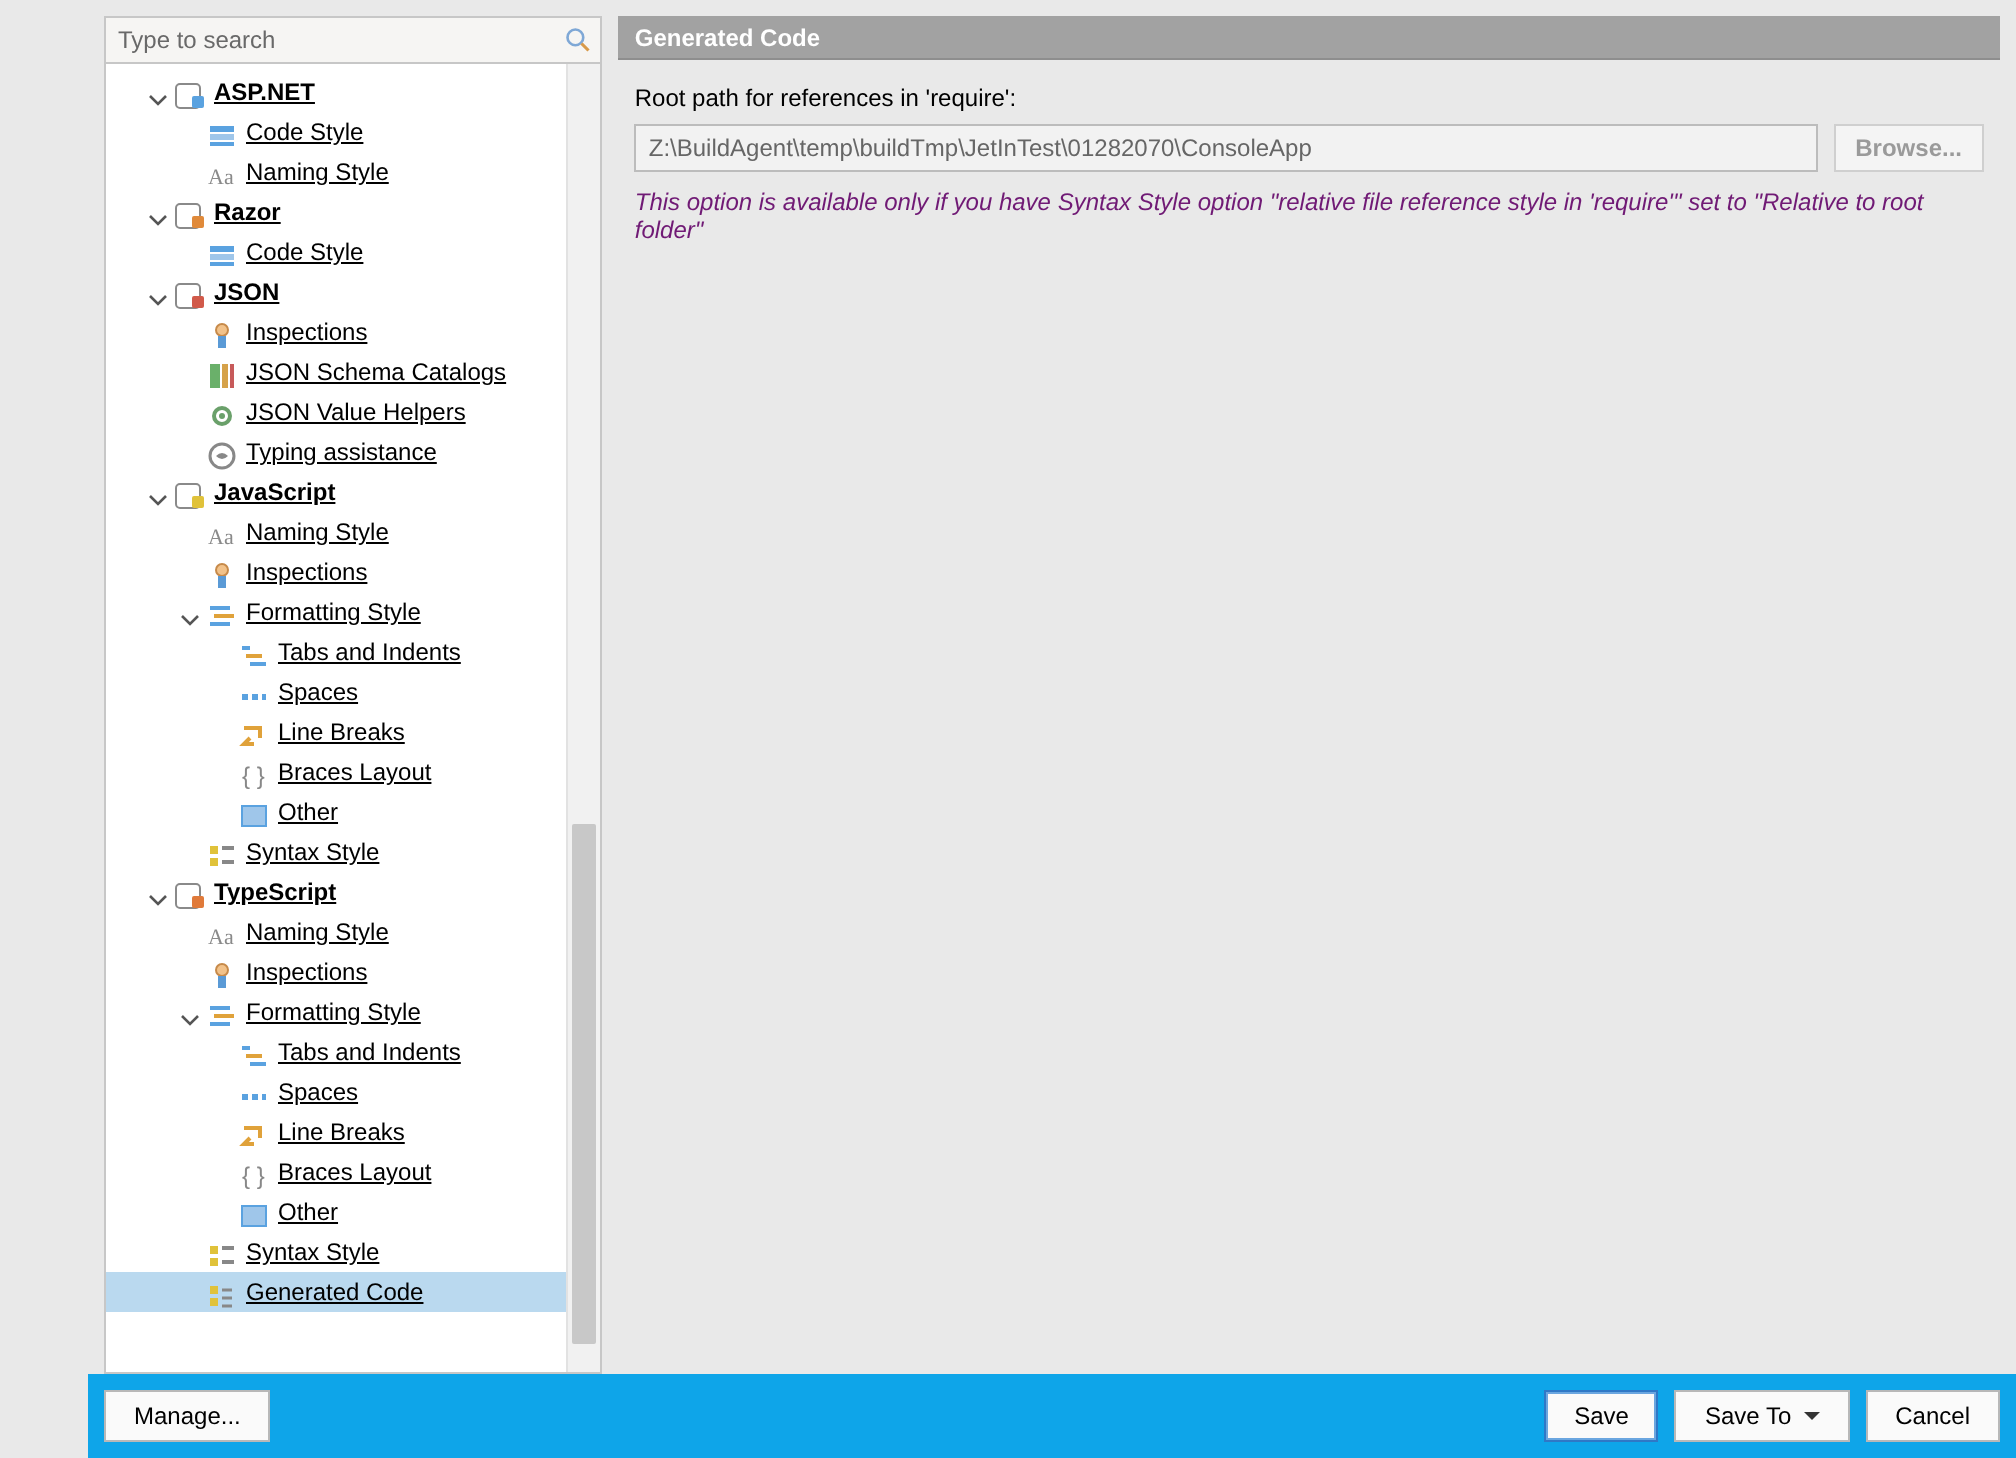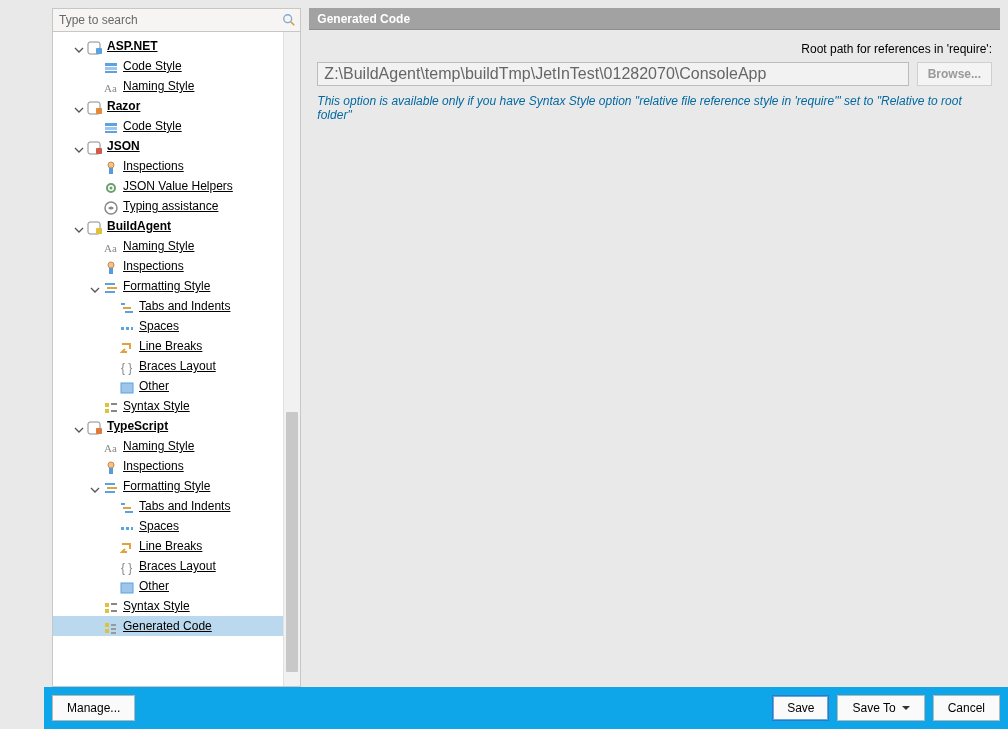--- a/index.html
+++ b/index.html
@@ -88,42 +88,42 @@
       font-weight: 600;
       padding: 4px 8px;
       height: 22px; display:flex; align-items:center;
       border-bottom: 1px solid #8e8e8e;
     }
     .section-body {
       flex: 1 1 auto;
       background: #e9e9e9;
       padding: 8px;
     }
-    .field-label { margin: 4px 0 6px 0; color: #000; text-align: right; }
+    .field-label { margin: 4px 0 6px 0; color: #000; }
     .row { display:flex; align-items: stretch; gap: 8px; }
     .text-input {
       flex: 1 1 auto;
       border: 1px solid #bcbcbc;
       background: #f2f2f2;
       color: #666;
       padding: 4px 6px;
-      font-family: inherit; font-size: 16px;
+      font-family: inherit; font-size: 12px;
       height: 24px;
     }
     .browse-btn {
       height: 24px; padding: 0 10px;
       border: 1px solid #cfcfcf;
       background: #f4f4f4;
       color: #9a9a9a;
       font-family: inherit; font-size: 12px; font-weight: bold;
     }
     .hint {
       margin-top: 8px;
       font-style: italic;
-      color: #0369a1;
+      color: #701a75;
     }
 
     
     .footer {
       display:flex; align-items:center;
       padding: 8px; gap: 8px;
       background: #0ea5e9;
     }
     .spacer { flex:1 1 auto; }
     .btn {
@@ -239,20 +239,31 @@
                   <circle cx="8" cy="5" r="3" fill="#f2c28a" stroke="#c78a4a"></circle>
                   <rect x="6" y="8" width="4" height="6" fill="#5a9ad6"></rect>
                 </svg>
               </span>
               <span class="node-label">Inspections</span>
             </div>
             <div class="tree-row">
               <span class="indent" style="width:50px"></span>
               <span class="node-icon">
                 <svg viewBox="0 0 16 16" width="16" height="16">
+                  <rect x="2" y="2" width="5" height="12" fill="#6ab06a"></rect>
+                  <rect x="8" y="2" width="3" height="12" fill="#d6a24a"></rect>
+                  <rect x="12" y="2" width="2" height="12" fill="#c75a5a"></rect>
+                </svg>
+              </span>
+              <span class="node-label">JSON Schema Catalogs</span>
+            </div>
+            <div class="tree-row">
+              <span class="indent" style="width:50px"></span>
+              <span class="node-icon">
+                <svg viewBox="0 0 16 16" width="16" height="16">
                   <circle cx="8" cy="8" r="4" fill="none" stroke="#6aa06a" stroke-width="2"></circle>
                   <circle cx="8" cy="8" r="1.5" fill="#6aa06a"></circle>
                 </svg>
               </span>
               <span class="node-label">JSON Value Helpers</span>
             </div>
             <div class="tree-row">
               <span class="indent" style="width:50px"></span>
               <span class="node-icon">
                 <svg viewBox="0 0 16 16" width="16" height="16">
@@ -268,21 +279,21 @@
                 <svg viewBox="0 0 10 10" width="10" height="10">
                   <path d="M1 3 L5 7 L9 3" fill="none" stroke="#555" stroke-width="1.3"></path>
                 </svg>
               </span>
               <span class="node-icon">
                 <svg viewBox="0 0 16 16" width="16" height="16">
                   <rect x="1" y="2" width="12" height="12" rx="2" fill="#fff" stroke="#8a8a8a"></rect>
                   <rect x="9" y="8" width="6" height="6" rx="1" fill="#e0c23a"></rect>
                 </svg>
               </span>
-              <span class="node-label bold">BuildAgent</span>
+              <span class="node-label bold">JavaScript</span>
             </div>
             <div class="tree-row">
               <span class="indent" style="width:50px"></span>
               <span class="node-icon">
                 <svg viewBox="0 0 16 16" width="16" height="16">
                   <text x="1" y="12" font-size="11" font-family="serif" fill="#8a8a8a">Aa</text>
                 </svg>
               </span>
               <span class="node-label">Naming Style</span>
             </div>

